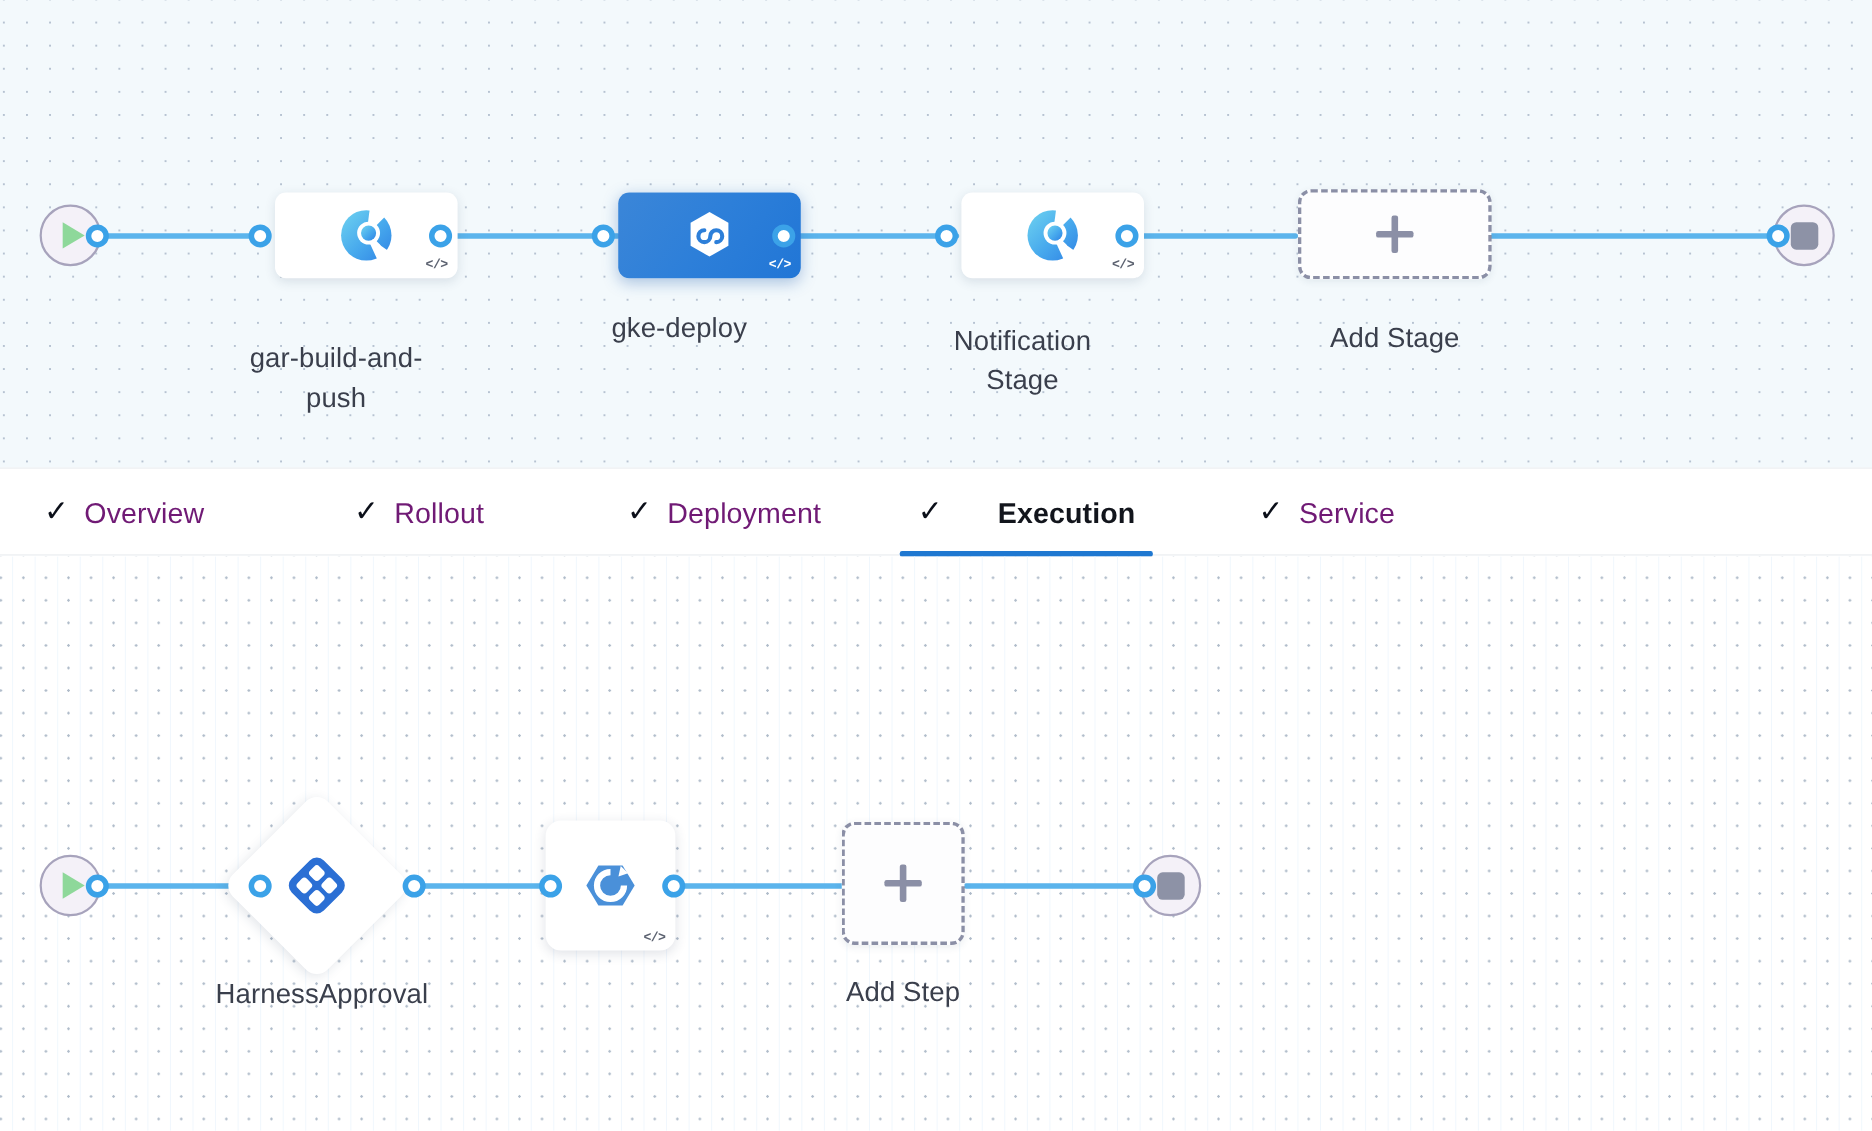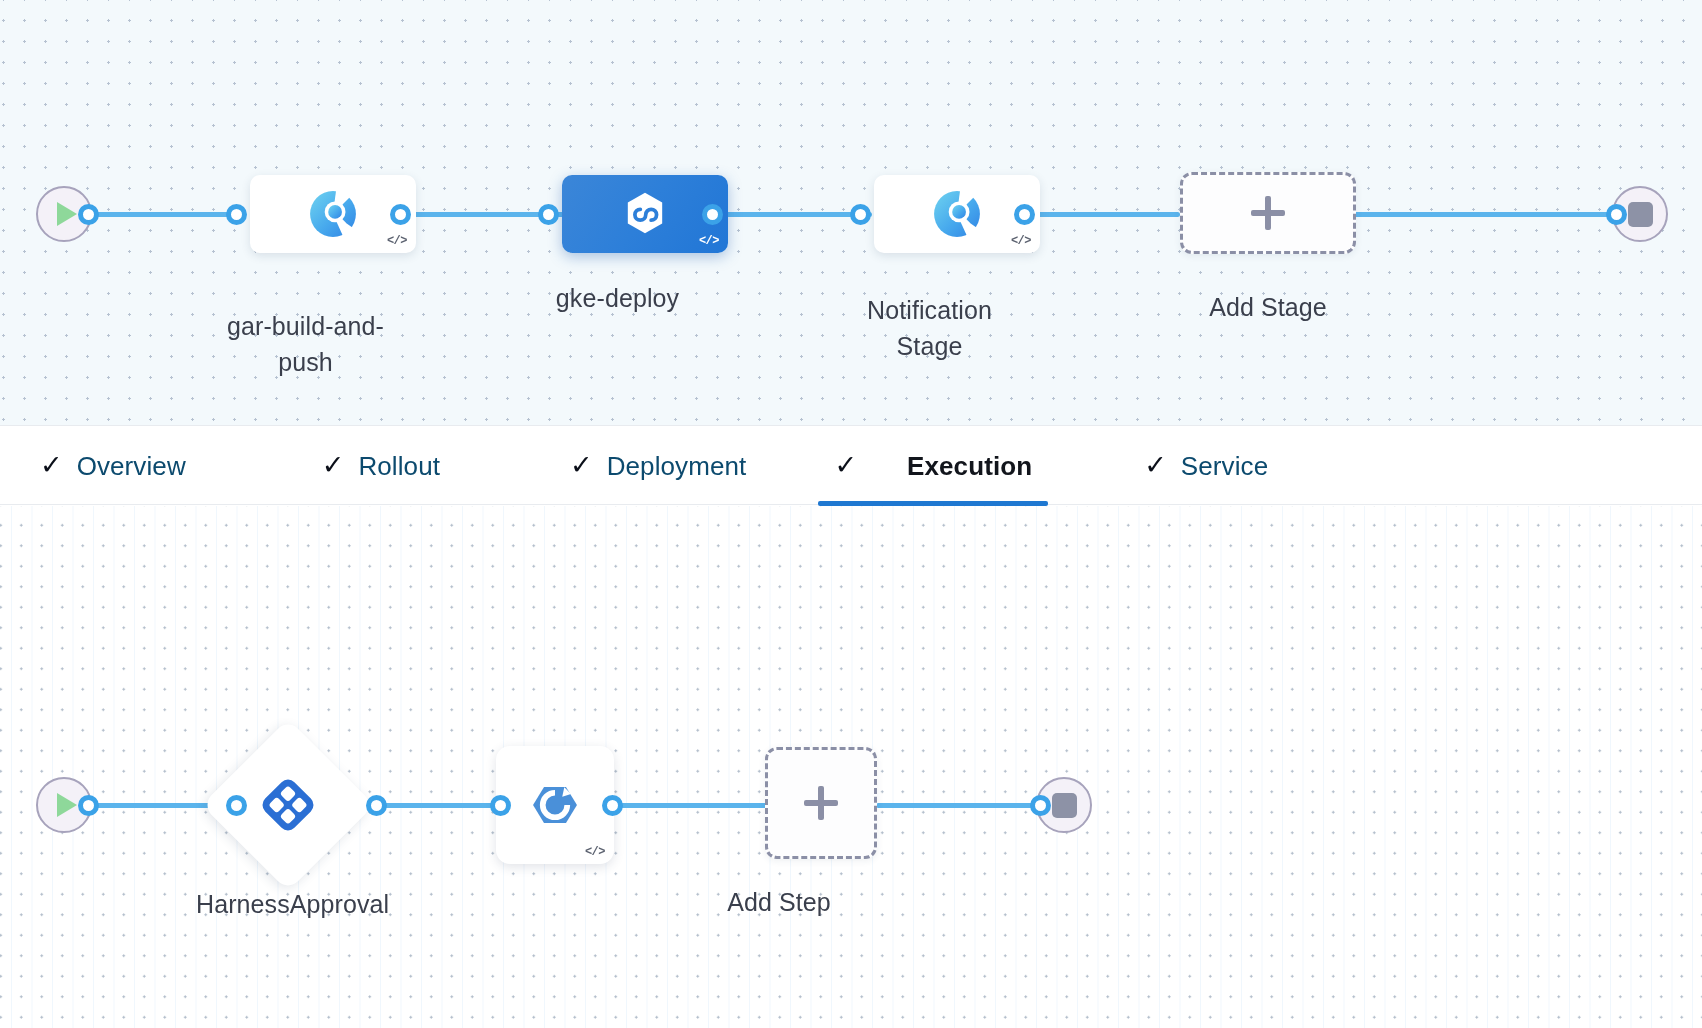--- a/index.html
+++ b/index.html
@@ -43,21 +43,21 @@
   
   .tabs { position: absolute; left: 0; top: 0; height: 80px; display: flex; align-items: center; }
   .tab {
     position: relative; height: 80px; display: flex; align-items: center; gap: 14px;
     padding: 0 26px; cursor: pointer; user-select: none;
   }
   .tab .check {
     font-size: 27px; line-height: 1; color: #0b0f19; font-weight: 400;
     transform: translateY(-1px);
   }
-  .tab .tab-label { font-size: 26px; color: #0c4a6e; letter-spacing: .1px; }
+  .tab .tab-label { font-size: 26px; color: #701a75; letter-spacing: .1px; }
   .tab.active .tab-label { font-weight: 700; color: #12151c; margin-left: 36px; }
   .tab.active::after {
     content: ""; position: absolute; left: 10px; right: 10px; bottom: 0;
     height: 5px; background: #1f78d1; border-radius: 2px;
   }
 
   
   .node { position: absolute; }
 
   .terminal {
@@ -323,21 +323,21 @@
       </div>
     </div>
     <div class="dot" style="left:490px; top:289px;"></div>
     <div class="dot" style="left:602px; top:289px;"></div>
 
     <div class="node" style="left:765px; top:241px;">
       <div class="add-tile" style="width:112px; height:112px;">
         <div class="plus"></div>
       </div>
     </div>
-    <div class="node-label" style="left:687px; top:378px; width:184px;">Add Step</div>
+    <div class="node-label" style="left:729px; top:378px; width:184px;">Add Step</div>
 
     <div class="node" style="left:1036px; top:271px;">
       <div class="terminal">
         <div class="stop-sq"></div>
       </div>
     </div>
     <div class="dot" style="left:1030px; top:289px;"></div>
   </div>
 
 </div>

